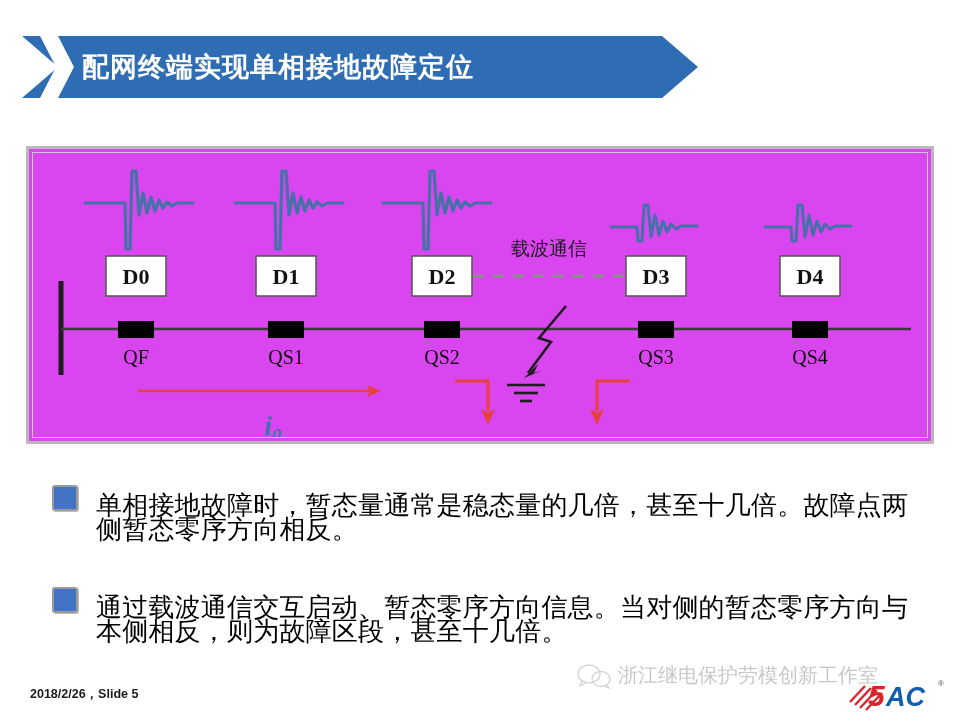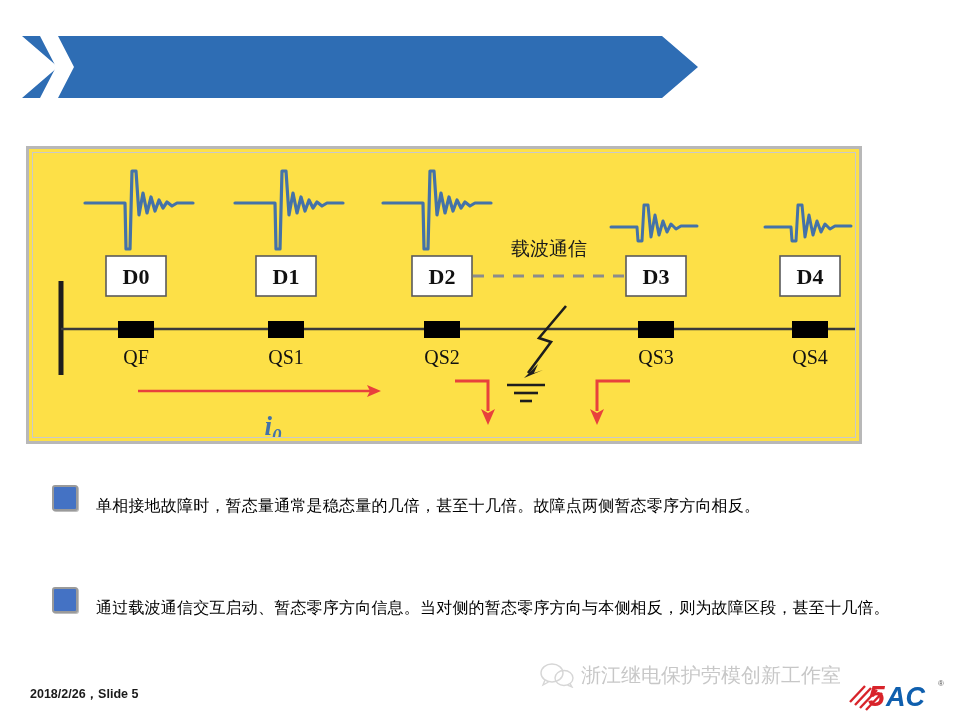--- a/index.html
+++ b/index.html
@@ -52,24 +52,24 @@
     color: #ffffff;
     letter-spacing: 1px;
     white-space: nowrap;
   }
 
   
   #diagram-frame {
     position: absolute;
     left: 26px;
     top: 146px;
-    width: 836px;
+    width: 908px;
     height: 298px;
     border: 3px solid #b8b8b8;
-    background: #fde047;
+    background: #d946ef;
     box-sizing: border-box;
   }
   #diagram-inner {
     position: absolute;
     inset: 3px;
     border: 1px solid #c9c9c9;
     box-sizing: border-box;
     overflow: hidden;
   }
   #diagram-svg { display: block; }
@@ -88,46 +88,47 @@
     height: 26px;
     margin-top: 5px;
     margin-right: 18px;
     background: #4472C4;
     border: 2px solid #9a9a9a;
     border-radius: 3px;
     box-sizing: border-box;
     box-shadow: 1px 1px 0 #bdbdbd;
   }
   .bullet-text {
-    font-size: 16px;
-    line-height: 52px;
+    font-size: 26px;
+    line-height: 24px;
     color: #000000;
     font-family: "DejaVu Sans", "Liberation Sans", sans-serif;
     letter-spacing: 0.2px;
+    margin-top: 13px;
   }
 
   
   #footer-date {
     position: absolute;
     left: 30px;
     top: 686px;
     font-size: 12.5px;
     font-weight: bold;
     color: #1a1a1a;
     font-family: "Liberation Sans", sans-serif;
     text-align: right;
   }
 
   
   #watermark {
     position: absolute;
-    left: 540px;
+    left: 577px;
     top: 662px;
     display: flex;
-    align-items: flex-start;
+    align-items: center;
     opacity: 0.55;
   }
   #watermark .wechat-icon { margin-right: 7px; }
   #watermark .wm-text {
     font-size: 20px;
     color: #9a9a9a;
     font-family: "DejaVu Sans", "Liberation Sans", sans-serif;
     white-space: nowrap;
   }
 
@@ -139,20 +140,21 @@
     width: 104px;
     height: 42px;
   }
 </style>
 </head>
 <body>
 
 <div id="title-banner">
   <div class="banner-shape"></div>
   <div class="banner-notch"></div>
+  <div class="banner-text">配网终端实现单相接地故障定位</div>
 </div>
 
 <div id="diagram-frame">
   <div id="diagram-inner">
     <svg id="diagram-svg" width="900" height="290" viewBox="0 0 900 290">
 
       <line x1="28" y1="128" x2="28" y2="222" stroke="#1d1d1d" stroke-width="5"></line>
 
       <line x1="28" y1="176" x2="878" y2="176" stroke="#3a3a3a" stroke-width="2.6"></line>
 

